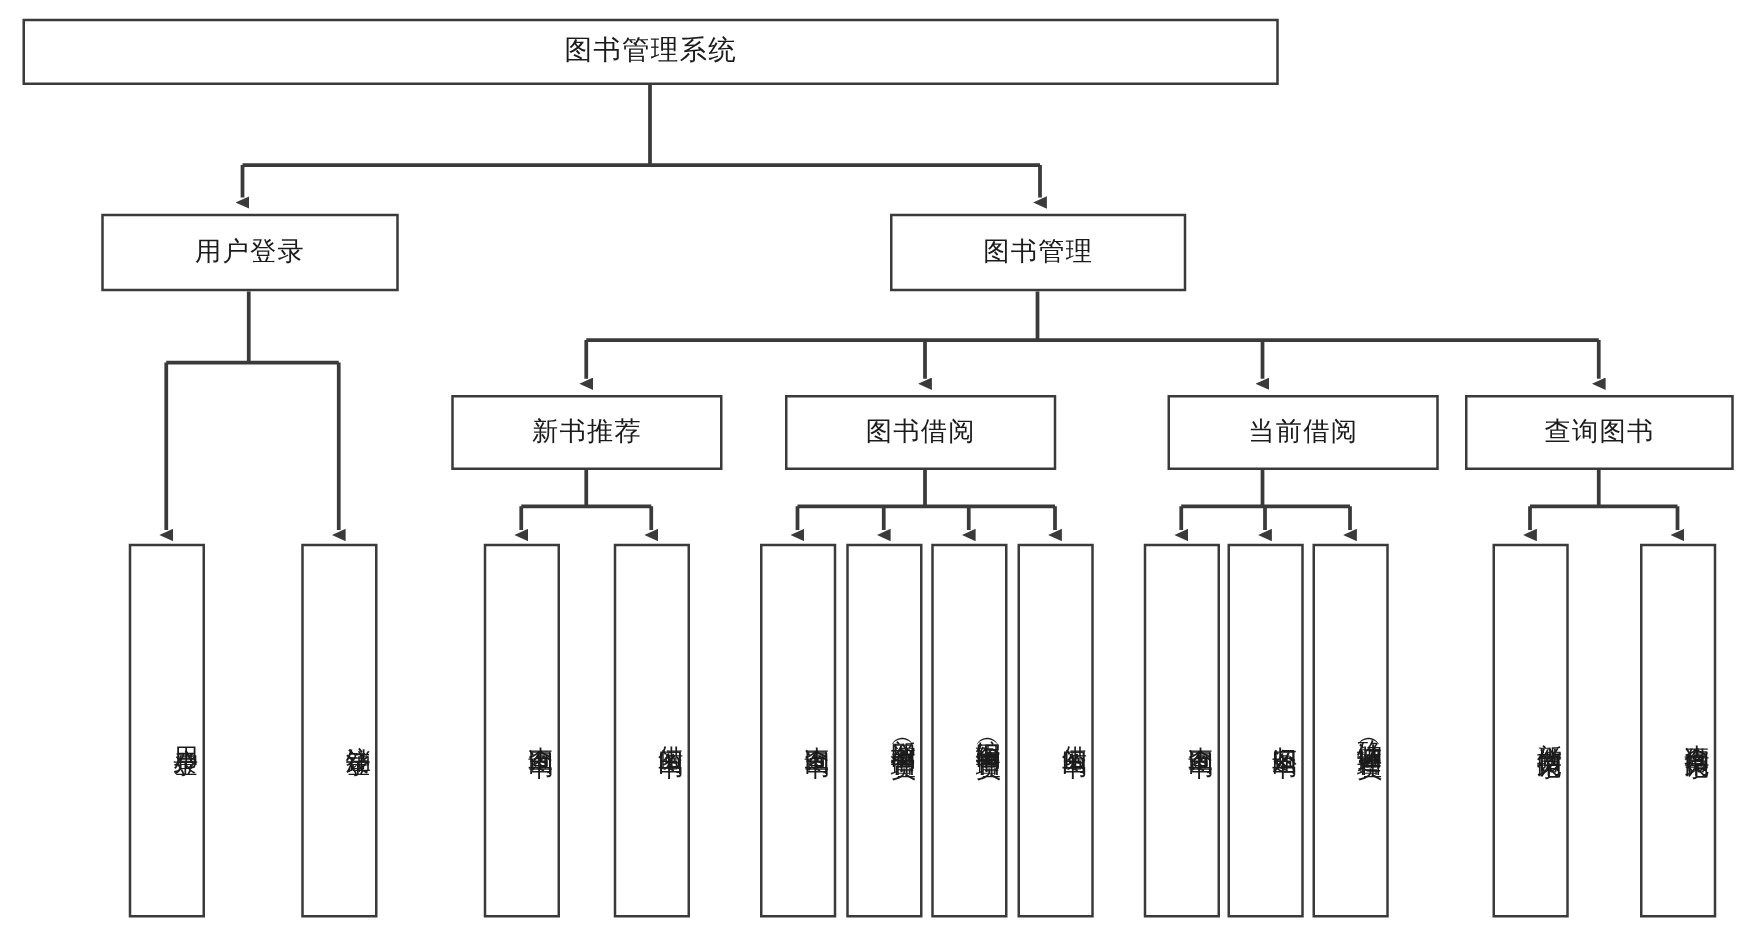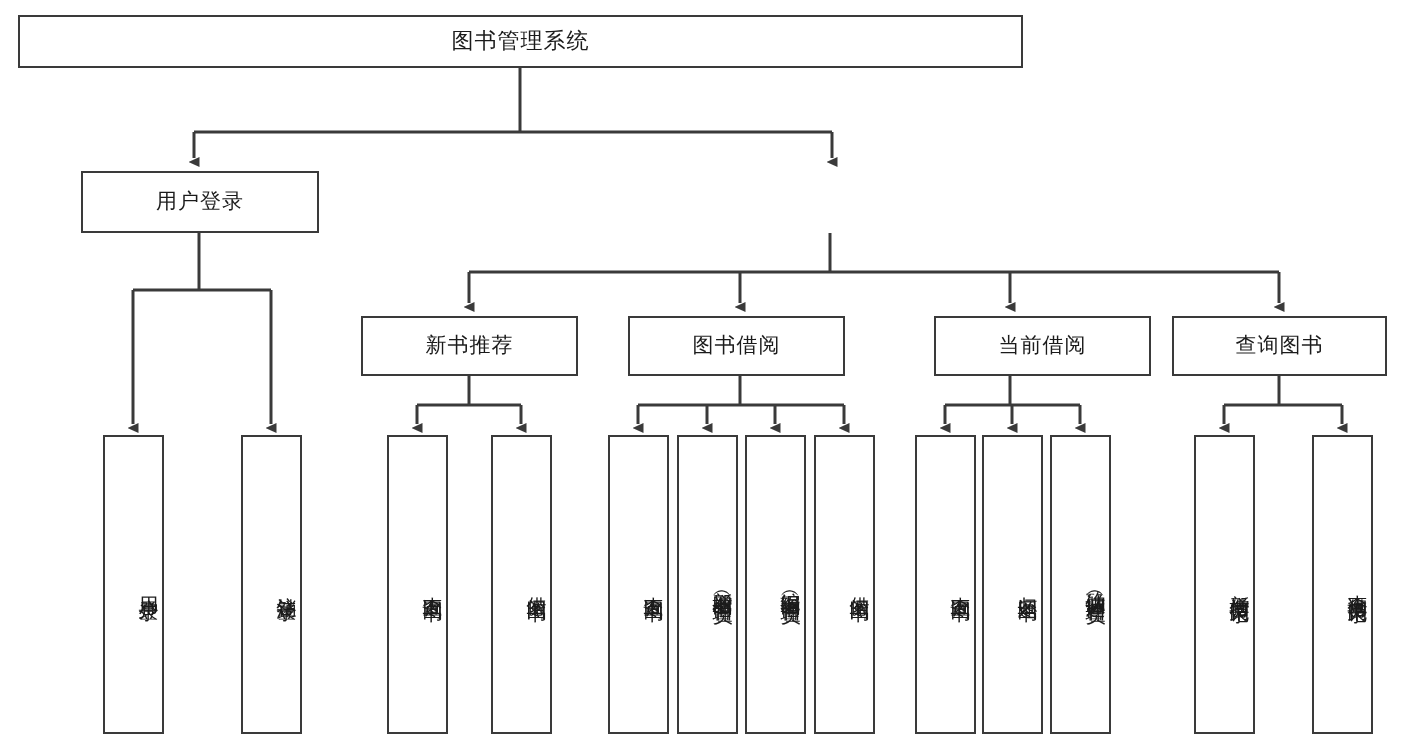--- a/index.html
+++ b/index.html
@@ -122,20 +122,23 @@
   </svg>
 
   <div class="node horiz root" style="left:18px;top:15px;width:1005px;height:53px;">
     <span>图书管理系统</span>
   </div>
 
   <div class="node horiz" style="left:81px;top:171px;width:238px;height:62px;">
     <span>用户登录</span>
   </div>
 
+  <div class="node horiz" style="left:712px;top:171px;width:237px;height:62px;">
+    <span>图书管理</span>
+  </div>
 
   <div class="node horiz" style="left:361px;top:316px;width:217px;height:60px;text-align:center;">
     <span>新书推荐</span>
   </div>
 
   <div class="node horiz" style="left:628px;top:316px;width:217px;height:60px;text-align:right;">
     <span>图书借阅</span>
   </div>
 
   <div class="node horiz" style="left:902px;top:316px;width:217px;height:60px;margin-left:32px;">

